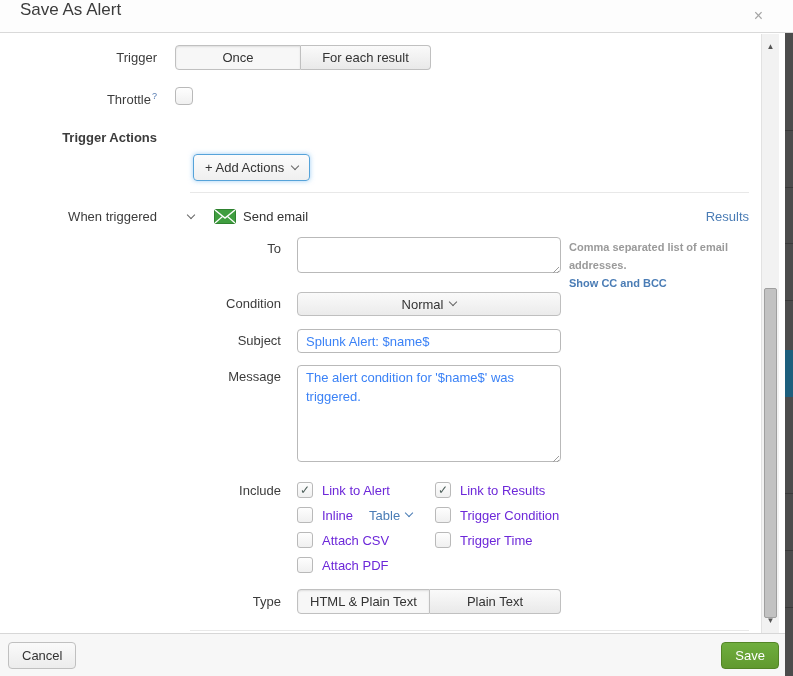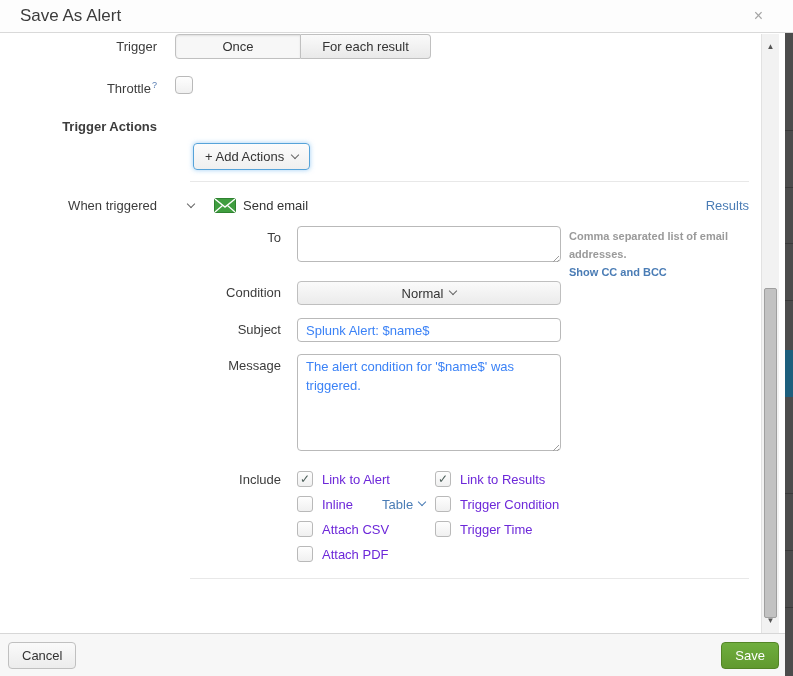--- a/index.html
+++ b/index.html
@@ -8,21 +8,21 @@
   .stage { position:relative; width:793px; height:676px; background:#fff; overflow:hidden;
            font-size:13px; color:#333; }
 
   
   .edge-strip { position:absolute; top:33px; right:0; width:8px; bottom:0; background:#4c4c4c; }
   .edge-strip .teal { position:absolute; left:0; width:100%; top:317px; height:47px; background:#1d5f7d; }
   .edge-strip .sep { position:absolute; left:0; width:100%; height:1px; background:#3a3a3a; }
 
   
   .header { position:absolute; top:0; left:0; width:793px; height:33px; background:#fdfdfd;
-            border-bottom:1px solid #d9d9d9; display:flex; align-items:center; }
+            border-bottom:1px solid #d9d9d9; display:flex; align-items:flex-start; }
   .title { font-size:17px; color:#3c3c3c; padding-left:20px; }
   .close-btn { position:absolute; right:30px; top:6px; font-size:16px; color:#a5a5a5; cursor:pointer; line-height:20px; }
 
   
   .body { position:absolute; top:34px; left:0; width:785px; bottom:43px; background:#fff; overflow:hidden; }
   .content { margin-right:30px; }
 
   .row { display:flex; align-items:flex-start; }
   .lbl-col { width:175px; text-align:right; padding-right:18px; flex:none; color:#3c3c3c; }
   .bold { font-weight:bold; }
@@ -79,21 +79,21 @@
           clip-path:polygon(100% 0, 100% 100%, 0 100%); pointer-events:none; }
 
   .select-btn { width:100%; height:24px; border:1px solid #bfbfbf; border-radius:4px;
                 background:linear-gradient(#fafafa,#ebebeb); display:flex; align-items:center;
                 justify-content:center; gap:7px; font-size:13px; color:#333; cursor:pointer; }
 
   
   .inc-grid { display:grid; grid-template-columns:138px auto; row-gap:9px; column-gap:0; }
   .chk { display:inline-flex; align-items:center; gap:9px; cursor:pointer; }
   .chk-label { color:#6d28d9; }
-  .inline-extra { display:inline-flex; align-items:center; gap:6px; margin-left:20px; }
+  .inline-extra { display:inline-flex; align-items:center; gap:6px; margin-left:7px; }
 
   
   .scrollbar { position:absolute; top:0; right:6px; width:18px; height:100%; background:#f2f2f2;
                border-left:1px solid #e2e2e2; }
   .sb-arrow { position:absolute; left:0; width:100%; text-align:center; font-size:8px; color:#555; cursor:pointer; }
   .sb-up { top:8px; }
   .sb-down { bottom:8px; }
   .sb-thumb { position:absolute; left:2px; width:13px; top:254px; height:330px; background:#c2c2c2;
               border:1px solid #9f9f9f; border-radius:2px; cursor:pointer; }
 
@@ -125,21 +125,21 @@
   </div>
 
   <div class="header">
     <div class="title">Save As Alert</div>
     <div class="close-btn">×</div>
   </div>
 
   <div class="body">
     <div class="content">
 
-      <div class="row" style="">
+      <div class="row" style="margin-top:11px">
         <div class="lbl-col" style="line-height:25px">Trigger</div>
         <div class="seg">
           <div class="seg-btn first selected" style="width:126px">Once</div>
           <div class="seg-btn last" style="width:130px">For each result</div>
         </div>
       </div>
 
       <div class="row" style="margin-top:17px">
         <div class="lbl-col" style="line-height:18px">
           <span>Throttle</span><span class="throttle-help">?</span>
@@ -257,20 +257,27 @@
             <span class="chk-label">Trigger Time</span>
           </label>
           <label class="chk">
             <span class="box"></span>
             <span class="chk-label">Attach PDF</span>
           </label>
 
         </div>
       </div>
 
+      <div class="irow" style="margin-top:16px">
+        <div class="ilbl" style="padding-top:5px">Type</div>
+        <div class="seg">
+          <div class="seg-btn first selected" style="width:133px">HTML &amp; Plain Text</div>
+          <div class="seg-btn last" style="width:131px">Plain Text</div>
+        </div>
+      </div>
 
       <div class="divider" style="margin-top:16px"></div>
     </div>
 
     <div class="scrollbar">
       <div class="sb-arrow sb-up">▲</div>
       <div class="sb-thumb"></div>
       <div class="sb-arrow sb-down">▼</div>
     </div>
   </div>

